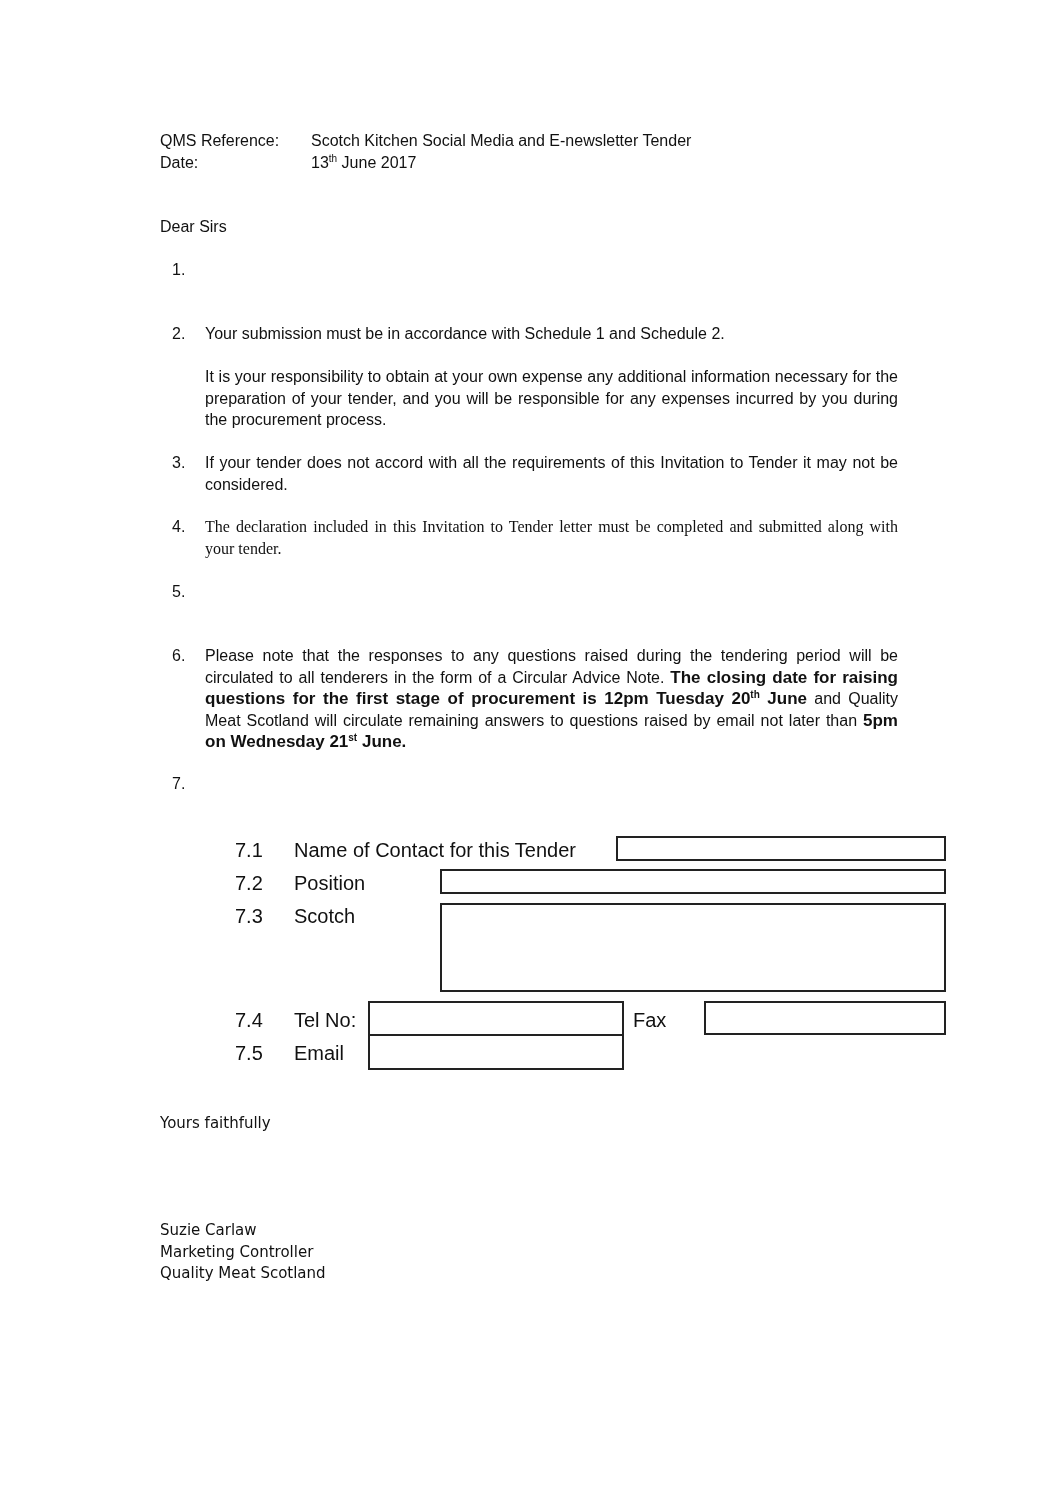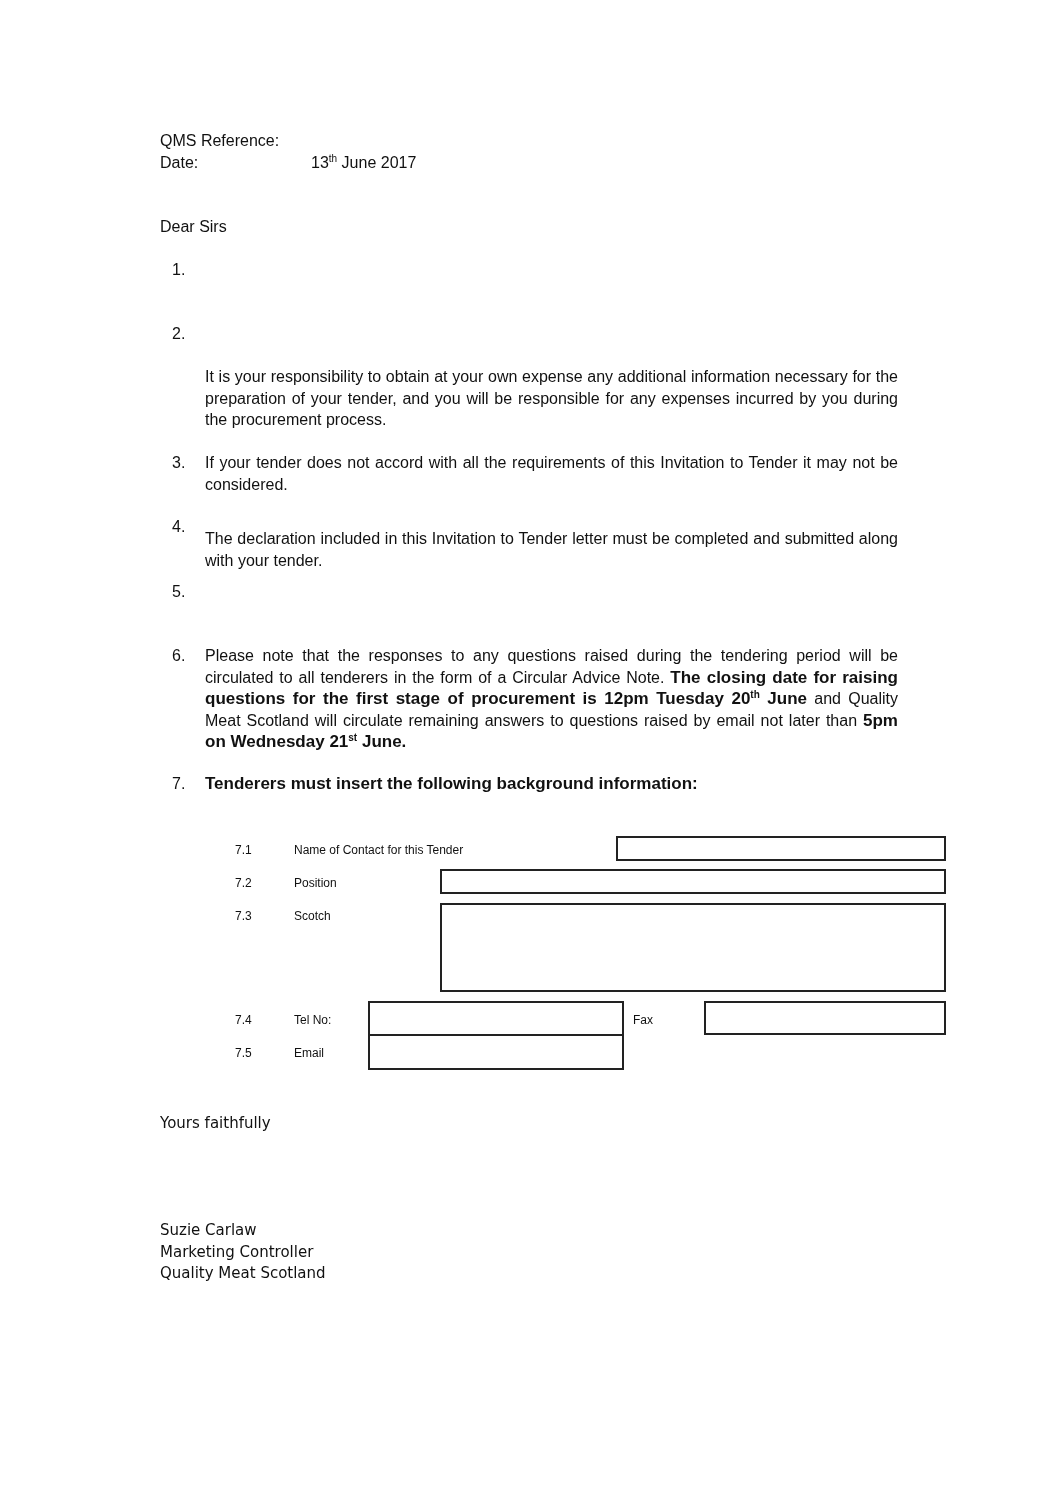--- a/index.html
+++ b/index.html
@@ -7,52 +7,53 @@
            font-family: "Liberation Sans", sans-serif; color: #111; }
     .page { position: absolute; left: 0; top: 0; width: 1058px; height: 1077px; }
     .abs { position: absolute; white-space: nowrap; }
     .t { font-size: 16px; line-height: 21px; }
     .para { position: absolute; left: 205px; width: 693px; font-size: 16px; line-height: 21.5px; text-align: justify; }
     .num { position: absolute; left: 172px; font-size: 16px; line-height: 21.5px; }
     b { font-weight: bold; }
     sup { font-size: 10px; line-height: 0; vertical-align: 6px; }
     a.mail { color: #1a33cc; text-decoration: underline; }
     .box { position: absolute; border: 2px solid #222; box-sizing: border-box; background: #fff; }
-    .flabel { position: absolute; font-size: 12px; line-height: 21px; white-space: nowrap; }
+    .flabel { position: absolute; font-size: 20px; line-height: 21px; white-space: nowrap; }
     .sans2 { font-family: "DejaVu Sans", sans-serif; font-size: 15px; }
   </style>
 </head>
 <body>
 
 <div class="page">
 
   <div class="abs t" style="left:160px; top:130px;">QMS Reference:</div>
+  <div class="abs t" style="left:311px; top:130px;">Scotch Kitchen Social Media and E-newsletter Tender</div>
   <div class="abs t" style="left:160px; top:152px;">Date:</div>
   <div class="abs t" style="left:311px; top:152px;"><span>13</span><sup>th</sup><span> June 2017</span></div>
 
   <div class="abs t" style="left:160px; top:216px;">Dear Sirs</div>
 
   <div class="num" style="top:259px;">1.</div>
 
   <div class="num" style="top:323px;">2.</div>
+  <div class="para" style="top:323px;">Your submission must be in accordance with Schedule 1 and Schedule 2.</div>
   <div class="para" style="top:366px;">It is your responsibility to obtain at your own expense any additional information necessary for the preparation of your tender, and you will be responsible for any expenses incurred by you during the procurement process.</div>
 
   <div class="num" style="top:452px;">3.</div>
   <div class="para" style="top:452px;">If your tender does not accord with all the requirements of this Invitation to Tender it may not be considered.</div>
 
   <div class="num" style="top:516px;">4.</div>
-  <div class="para" style="top:528px;">The declaration included in this Invitation to Tender letter must be completed and submitted along with your tender.</div>
+  <div class="para" style="top:516px;font-family:Liberation Serif, serif;">The declaration included in this Invitation to Tender letter must be completed and submitted along with your tender.</div>
 
   <div class="num" style="top:581px;">5.</div>
 
   <div class="num" style="top:645px;">6.</div>
   <div class="para" style="top:645px;"><span>Please note that the responses to any questions raised during the tendering period will be circulated to all tenderers in the form of a Circular Advice Note.  </span><b style="font-size:17px;"><span>The closing date for raising questions for the first stage of procurement is 12pm Tuesday 20</span><sup>th</sup><span> June</span></b><span> and Quality Meat Scotland will circulate remaining answers to questions raised by email not later than </span><b style="font-size:17px;"><span>5pm on Wednesday 21</span><sup>st</sup><span> June.</span></b></div>
 
   <div class="num" style="top:773px;">7.</div>
-  <div class="para" style="top:773px;"><b style="font-size:17px;">Tenderers must insert the following background information:</b></div>
 
   <div class="flabel" style="left:235px; top:840px;">7.1</div>
   <div class="flabel" style="left:294px; top:840px;">Name of Contact for this Tender</div>
   <div class="box" style="left:616px; top:836px; width:330px; height:25px;"></div>
 
   <div class="flabel" style="left:235px; top:873px;">7.2</div>
   <div class="flabel" style="left:294px; top:873px;">Position</div>
   <div class="box" style="left:440px; top:869px; width:506px; height:25px;"></div>
 
   <div class="flabel" style="left:235px; top:906px;">7.3</div>

